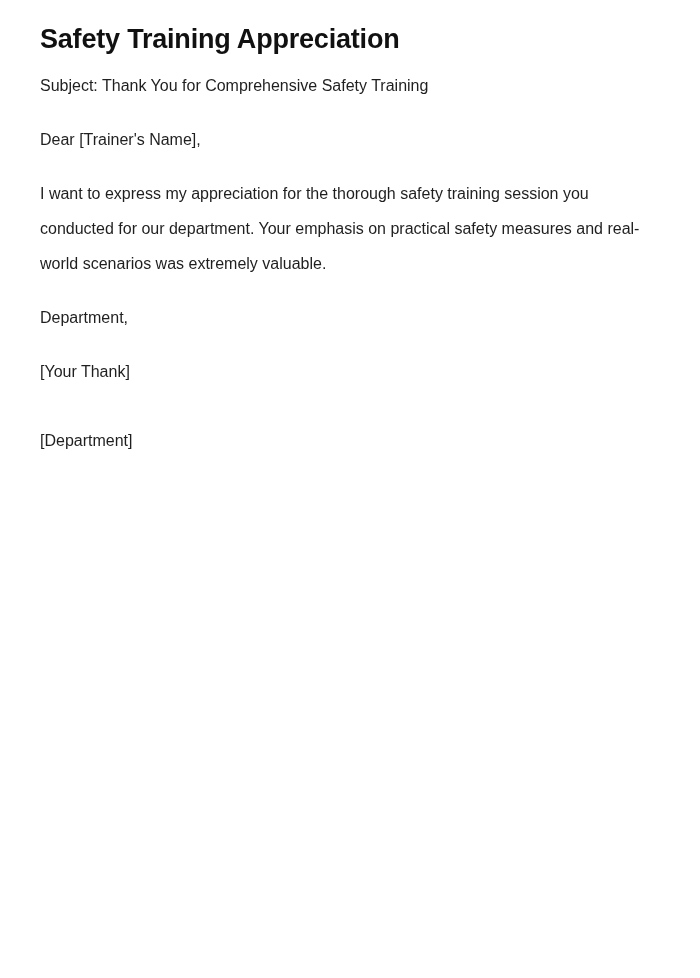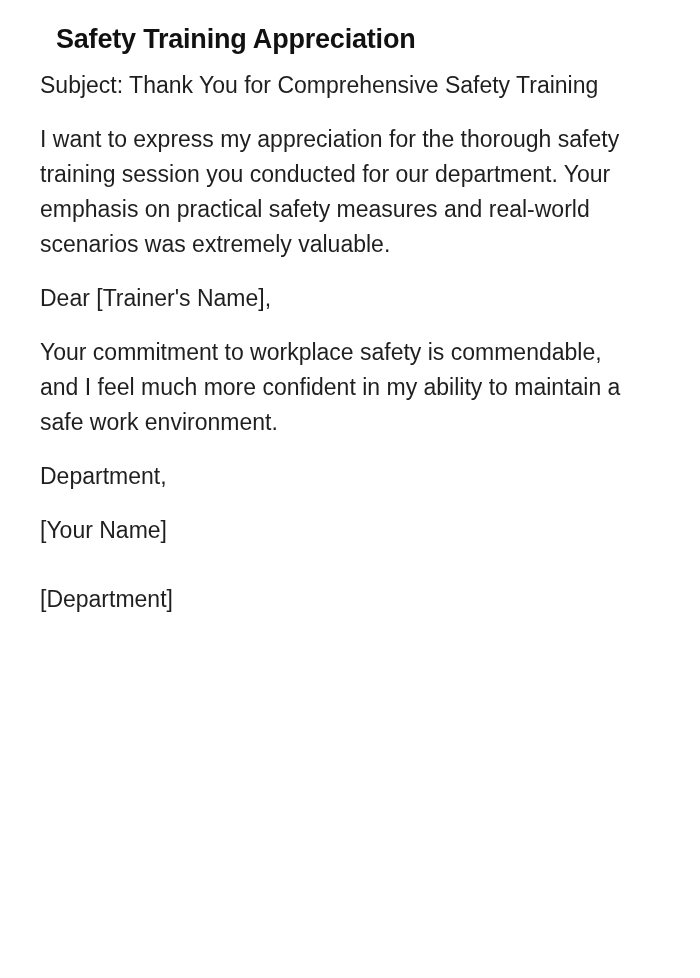--- a/index.html
+++ b/index.html
@@ -22,27 +22,27 @@
     min-height: 978px;
     background: #ffffff;
     padding: 22px 58px 30px 40px;
   }
   .doc-title {
     font-size: 27px;
     font-weight: bold;
     line-height: 34px;
     letter-spacing: -0.2px;
     color: #111111;
-    margin: 0 0 12px 16px;
+    margin: 0 0 12px 0;
   }
   .doc-body {
     display: block;
   }
   .para {
-    font-size: 23px;
+    font-size: 16px;
     line-height: 35px;
     color: #1f1f1f;
     margin: 0 0 19px 0;
     max-width: 602px;
     word-wrap: break-word;
     white-space: normal;
   }
   .para:last-child {
     margin-bottom: 0;
     margin-top: 34px;
@@ -52,28 +52,27 @@
 <body>
 
 <div class="page">
 
   <h1 class="doc-title">Safety Training Appreciation</h1>
 
   <div class="doc-body">
 
     <p class="para">Subject: Thank You for Comprehensive Safety Training</p>
 
+    <p class="para">Dear [Trainer's Name],</p>
+
     <p class="para">I want to express my appreciation for the thorough safety training session you conducted for our department. Your emphasis on practical safety measures and real-world scenarios was extremely valuable.</p>
-
-    <p class="para">Dear [Trainer's Name],</p>
 
 
 
-    <p class="para">Your commitment to workplace safety is commendable, and I feel much more confident in my ability to maintain a safe work environment.</p>
 
     <p class="para">Department,</p>
 
-    <p class="para">[Your Name]</p>
+    <p class="para">[Your Thank]</p>
 
     <p class="para">[Department]</p>
 
   </div>
 </div>
 
 </body></html>

